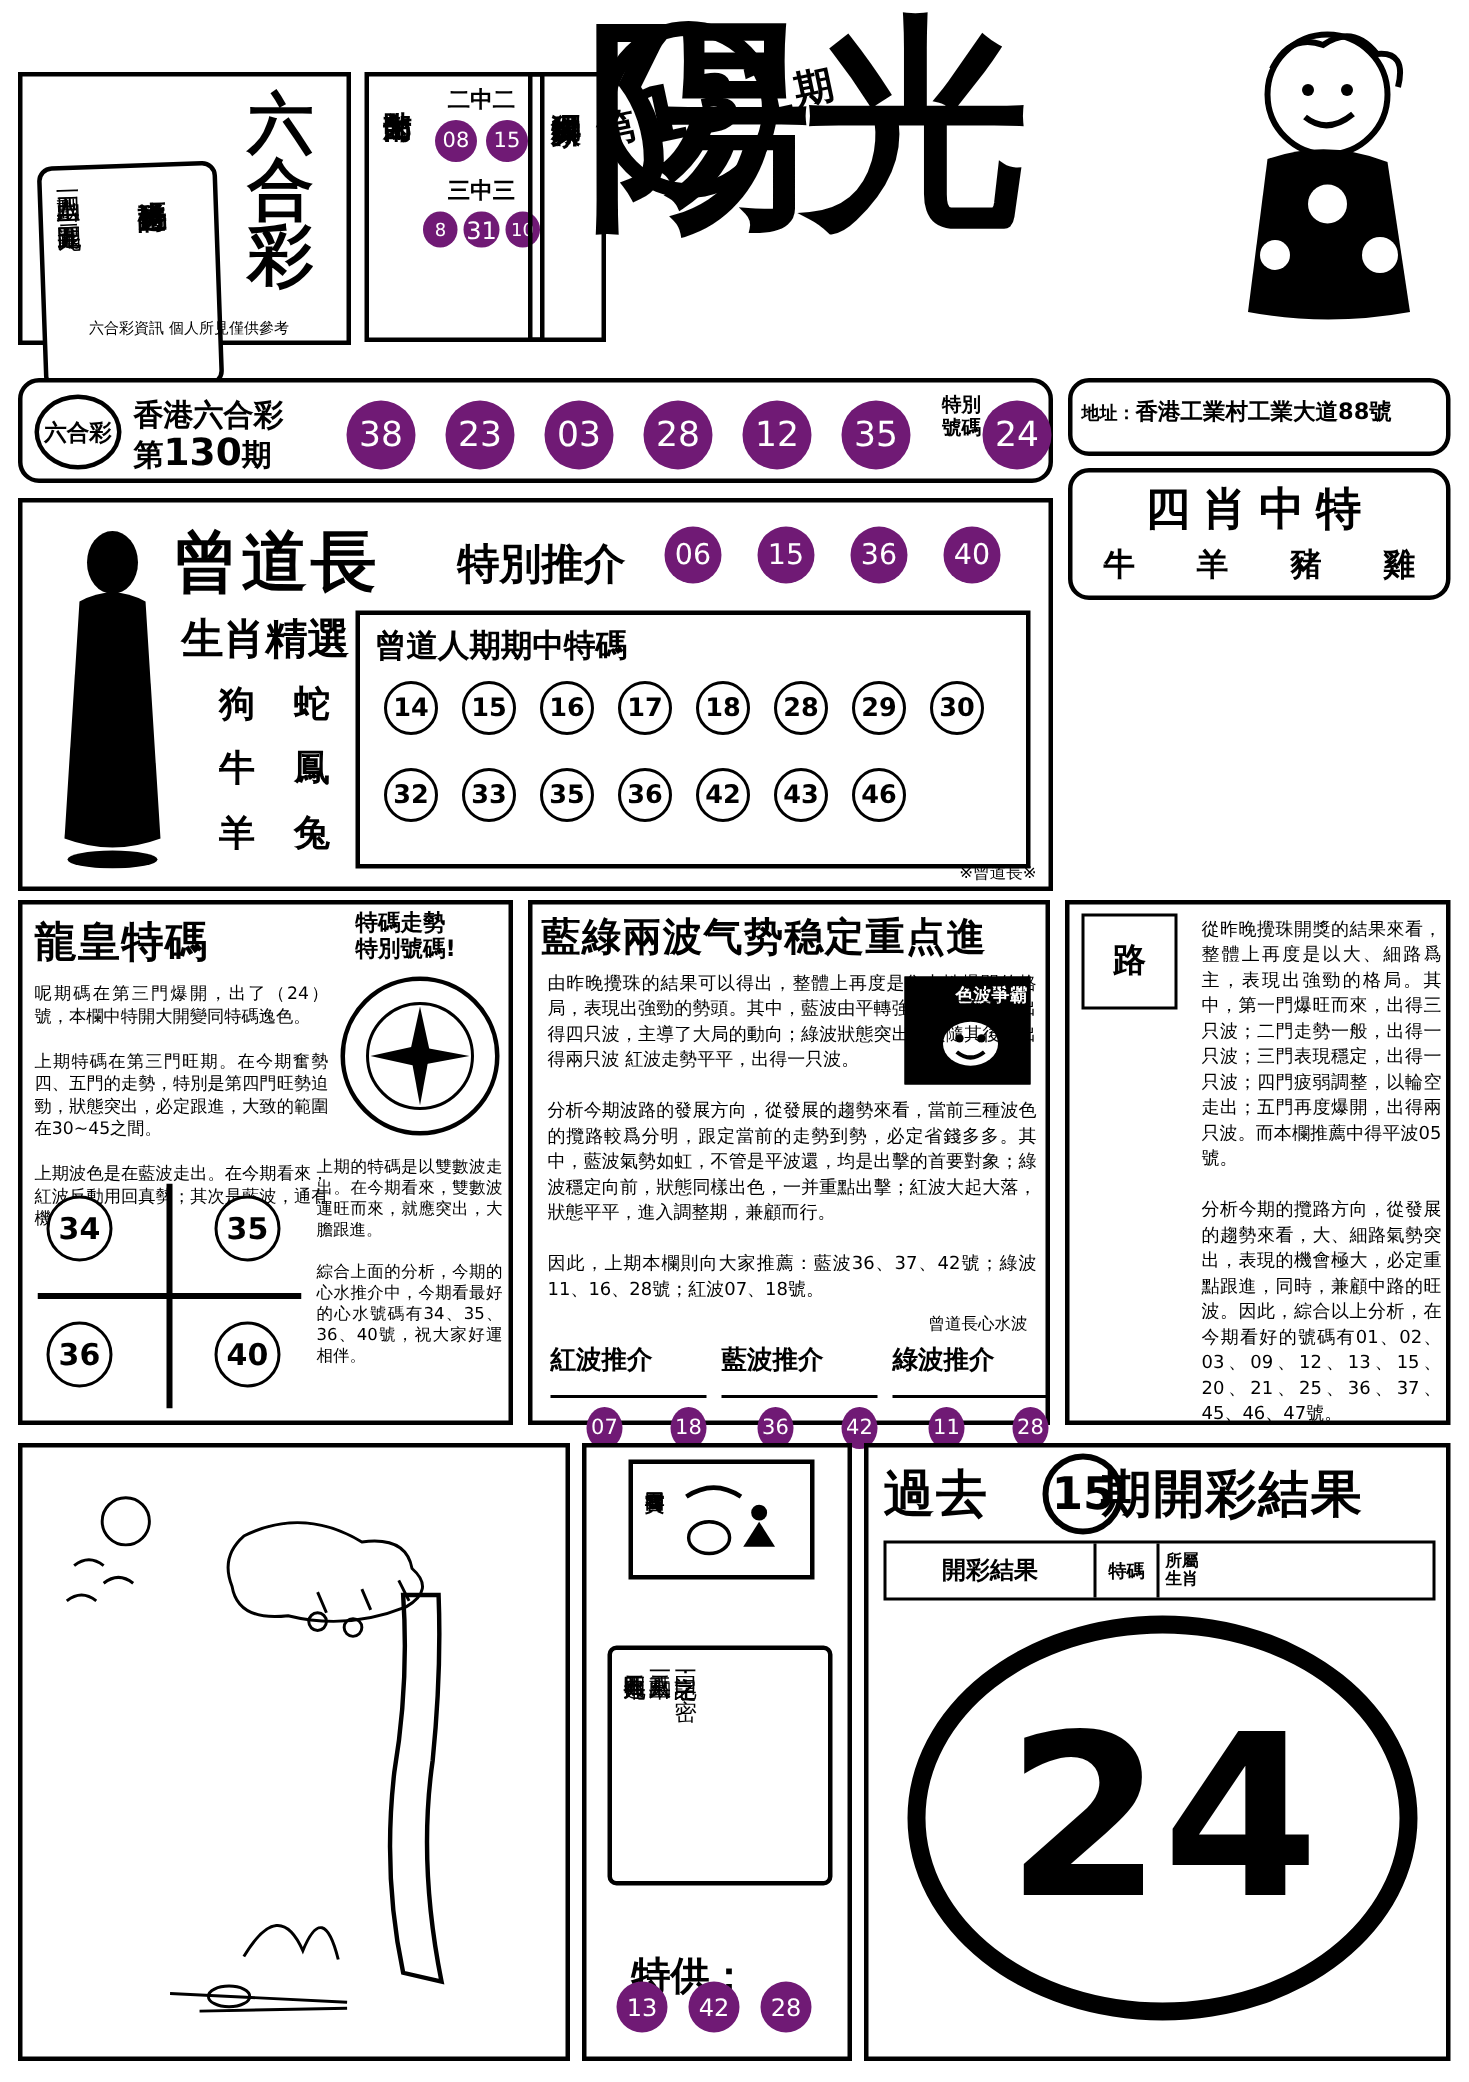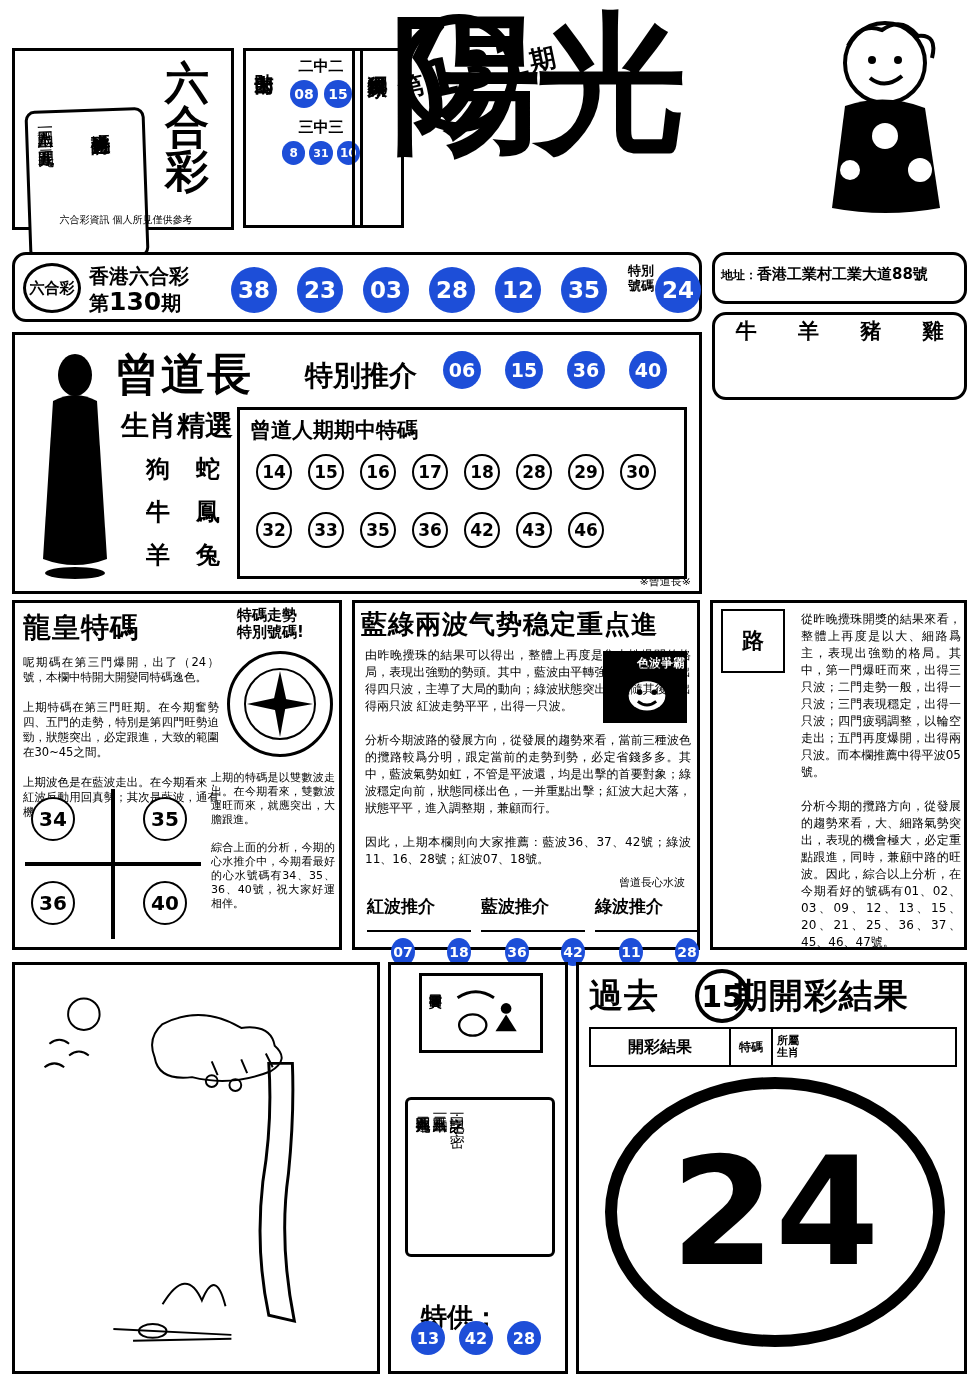--- a/index.html
+++ b/index.html
@@ -11,23 +11,23 @@
     position: relative;
     overflow: hidden;
   }
   .page { position:relative; width:979px; height:1388px; }
 
   
   .box { border:3px solid #000; background:#fff; position:absolute; }
   .rbox { border-radius:14px; }
   .ball {
     border-radius:50%;
-    background:#1d4ed8; color:#fff;
+    background:#701a75; color:#fff;
     display:flex; align-items:center; justify-content:center;
-    font-weight:bold;
+    font-weight:normal;
     font-family:"DejaVu Sans", sans-serif;
   }
   .oball {
     border-radius:50%;
     background:#fff; color:#000;
     border:2px solid #000;
     display:flex; align-items:center; justify-content:center;
     font-weight:bold;
   }
   .cn { font-family:"DejaVu Sans", sans-serif; }
@@ -217,21 +217,21 @@
       <div class="vert cn" style="position:absolute;left:6px;top:8px;font-size:19px;font-weight:bold">內部貼士</div>
       <div style="position:absolute;left:36px;top:6px;width:78px;">
         <div class="cn" style="font-size:15px;font-weight:bold;text-align:center">二中二</div>
         <div style="display:flex;gap:6px;justify-content:center;margin-top:4px">
           <div class="ball" style="width:28px;height:28px;font-size:14px">08</div>
           <div class="ball" style="width:28px;height:28px;font-size:14px">15</div>
         </div>
         <div class="cn" style="font-size:15px;font-weight:bold;text-align:center;margin-top:10px">三中三</div>
         <div style="display:flex;gap:4px;justify-content:center;margin-top:4px">
           <div class="ball" style="width:24px;height:24px;font-size:12px">8</div>
-          <div class="ball" style="width:24px;height:24px;font-size:11px">31</div>
+          <div class="ball" style="width:24px;height:24px;font-size:16px">31</div>
           <div class="ball" style="width:24px;height:24px;font-size:12px">10</div>
         </div>
       </div>
     </div>
 
     <div id="hdr-right-blk">
       <div class="vert cn" style="position:absolute;left:10px;top:10px;font-size:20px;font-weight:bold">獨家爆料</div>
     </div>
   </div>
 
@@ -253,20 +253,21 @@
     <div class="ball res-ball" style="left:640px">24</div>
   </div>
 
   <div class="box rbox" id="addr-box">
     <div class="inner cn">
       <span style="font-size:12px">地址：</span><span>香港工業村工業大道88號</span>
     </div>
   </div>
 
   <div class="box rbox" id="four-box">
+    <div id="four-title" class="cn">四肖中特</div>
     <div id="four-animals" class="cn">
       <span>牛</span>
       <span>羊</span>
       <span>豬</span>
       <span>雞</span>
     </div>
   </div>
 
   <div class="box" id="master-panel">
     <svg id="silhouette" viewBox="0 0 76 230">

